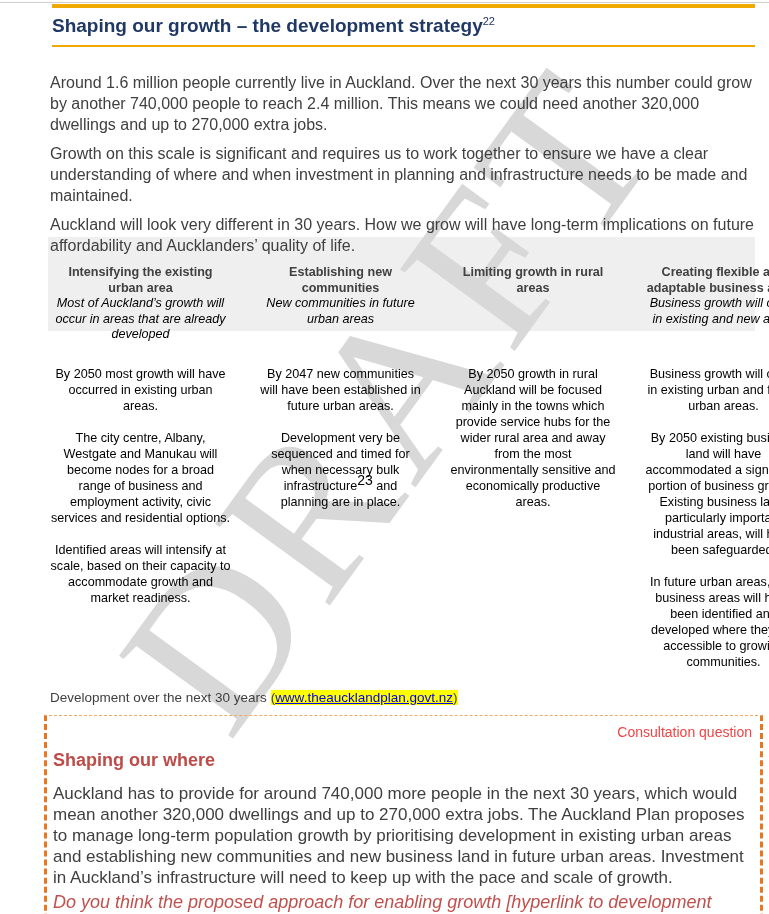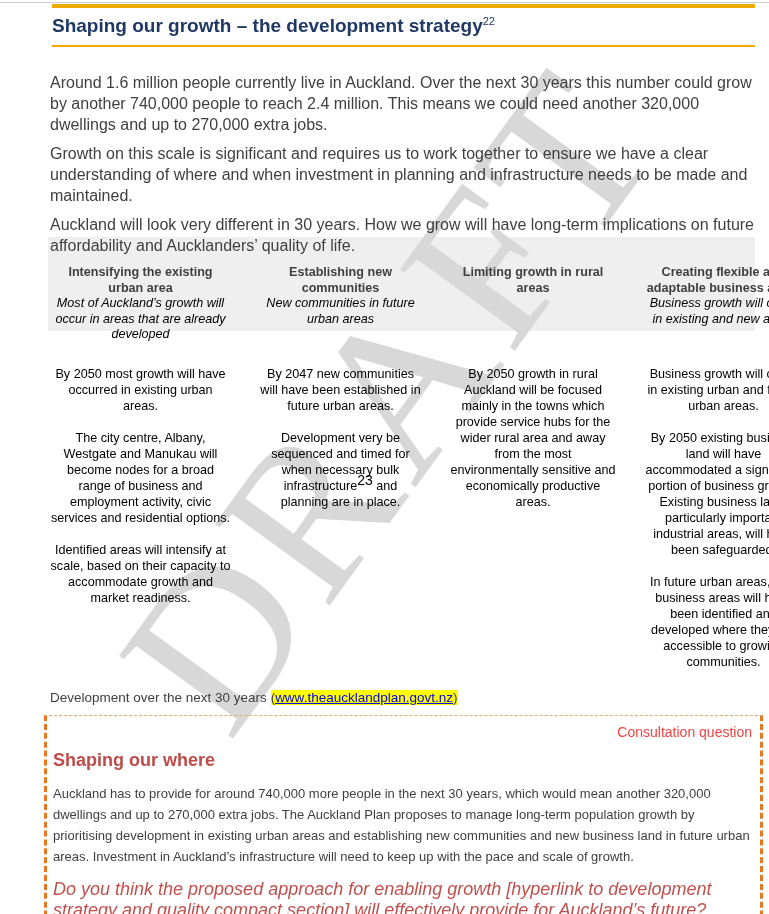--- a/index.html
+++ b/index.html
@@ -46,21 +46,21 @@
   .consult-box{
     margin:7px -8px 0 -6px;
     border-top:1px dashed #eda967;
     border-left:3px dashed #e87722;
     border-right:3px dashed #e87722;
     border-bottom:none;
     padding:8px 8px 40px 6px;
   }
   .consult-label{font-size:14px;line-height:16px;color:#ef4444;margin:0;text-align:right;}
   .consult-heading{font-size:18px;line-height:24px;font-weight:bold;color:#be4b48;margin:8px 0 0;}
-  .consult-body{font-size:13px;line-height:21px;color:#3f3f3f;margin:11px 0 12px;}
+  .consult-body{font-size:17px;line-height:21px;color:#3f3f3f;margin:11px 0 4px;}
   .consult-question{font-size:18px;line-height:21px;color:#c0504d;margin:2px 0 0;font-style:italic;}
 
   
   .watermark{
     position:absolute;left:-60px;top:120px;width:900px;height:560px;
     display:flex;align-items:center;justify-content:center;
     transform:rotate(-54deg);transform-origin:50% 50%;
     z-index:1;pointer-events:none;
     font-family:"Liberation Serif","DejaVu Serif",serif;
     font-size:215px;letter-spacing:8px;color:#d8d8d8;font-weight:400;

